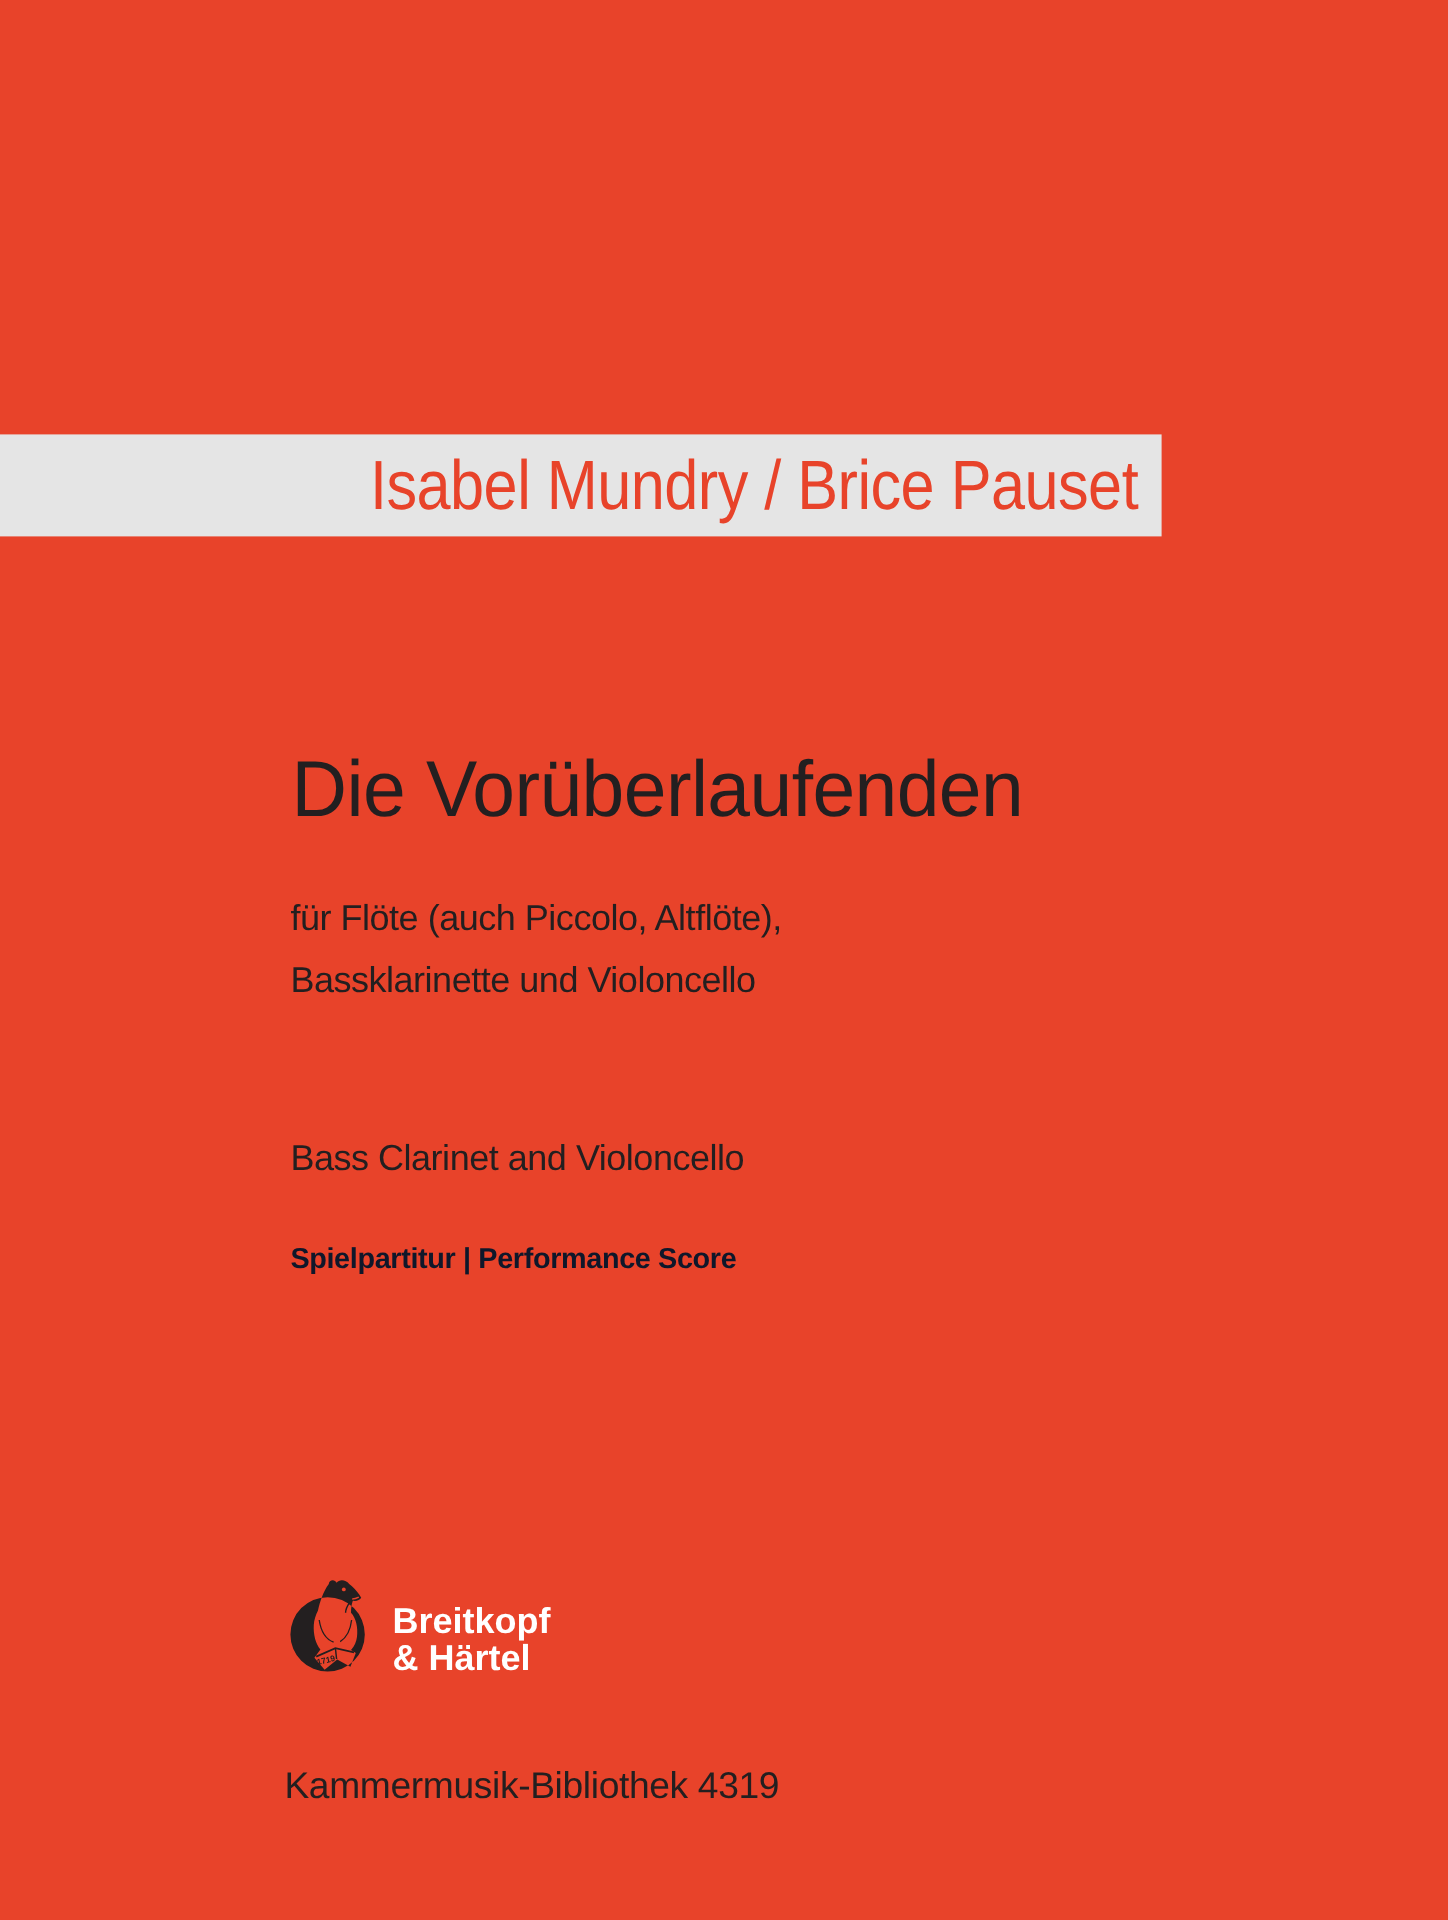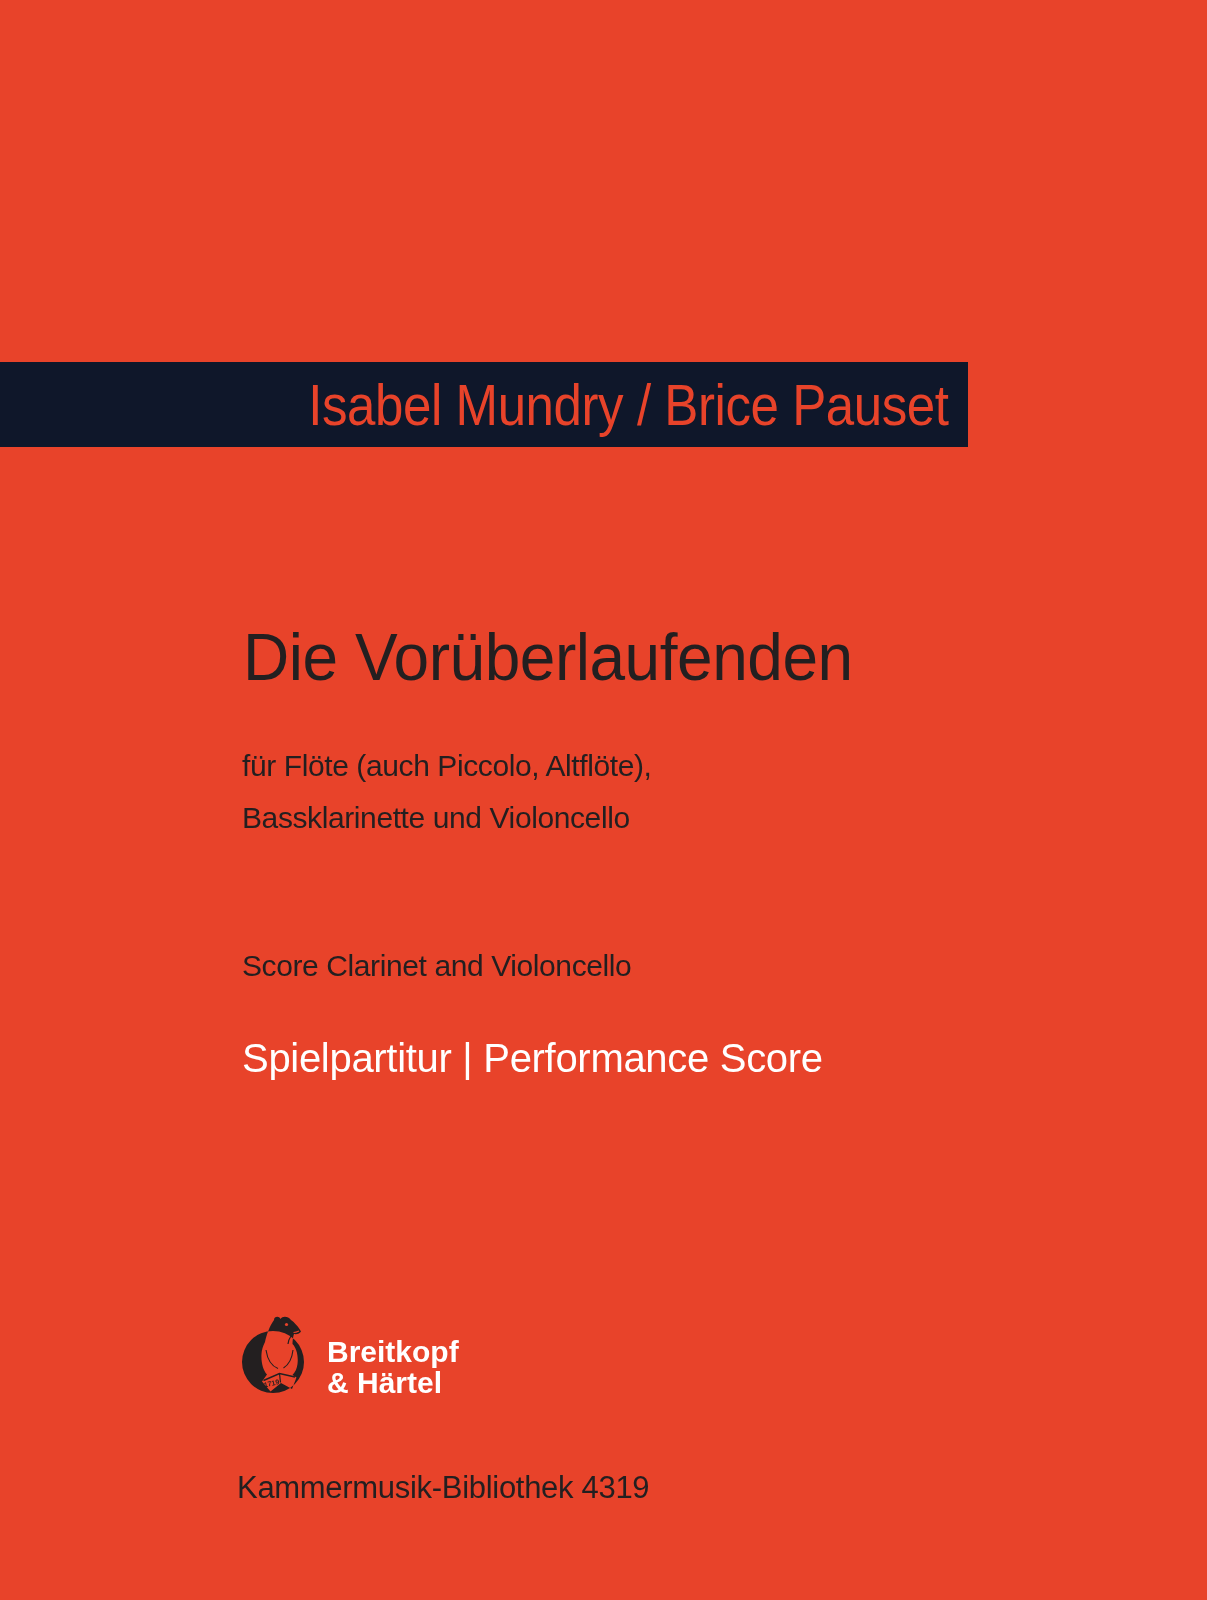--- a/index.html
+++ b/index.html
@@ -13,21 +13,21 @@
     position: relative;
     width: 1207px; height: 1600px;
     background: #e8432a;
     color: #231f20;
   }
   
   .banner {
     position: absolute;
     left: 0; top: 362px;
     width: 968px; height: 85px;
-    background: #0f172a;
+    background: #e5e5e5;
     display: flex;
     align-items: center;
     justify-content: flex-end;
     padding-right: 20px;
     box-sizing: border-box;
   }
   .banner .composers {
     color: #e8432a;
     font-size: 58px;
     white-space: nowrap;
@@ -57,25 +57,26 @@
     margin: 0;
     letter-spacing: -0.4px;
     color: #231f20;
     white-space: nowrap;
   }
   .subtitle-de { top: 740px; }
   .subtitle-en { top: 888px; }
   .score-type {
     position: absolute;
     left: 242px; top: 1036px;
-    font-size: 40px;
+    font-size: 24px;
     margin: 0;
     letter-spacing: -0.3px;
-    color: #ffffff;
+    color: #0f172a;
     white-space: nowrap;
+    font-weight: bold;
   }
   
   .publisher { position: absolute; left: 233px; top: 1310px; }
   .publisher svg { position: absolute; left: 0; top: 0; }
   .publisher-name {
     position: absolute;
     left: 94px; top: 26px;
     font-size: 30px;
     line-height: 31px;
     font-weight: 700;
@@ -104,21 +105,21 @@
 
   <h1 class="title">Die Vorüberlaufenden</h1>
 
   <p class="subtitle subtitle-de">
     <span>für Flöte (auch Piccolo, Altflöte),</span><br>
     <span>Bassklarinette und Violoncello</span>
   </p>
 
   <p class="subtitle subtitle-en">
     <br>
-    <span>Score Clarinet and Violoncello</span>
+    <span>Bass Clarinet and Violoncello</span>
   </p>
 
   <p class="score-type">Spielpartitur | Performance Score</p>
 
   <div class="publisher">
     <svg width="92" height="95" viewBox="0 0 92 95" xmlns="http://www.w3.org/2000/svg">
 
       <path fill="#231f20" fill-rule="evenodd" d="
         M 9 52 a 31 31 0 1 0 62 0 a 31 31 0 1 0 -62 0 Z
         M 41 10

